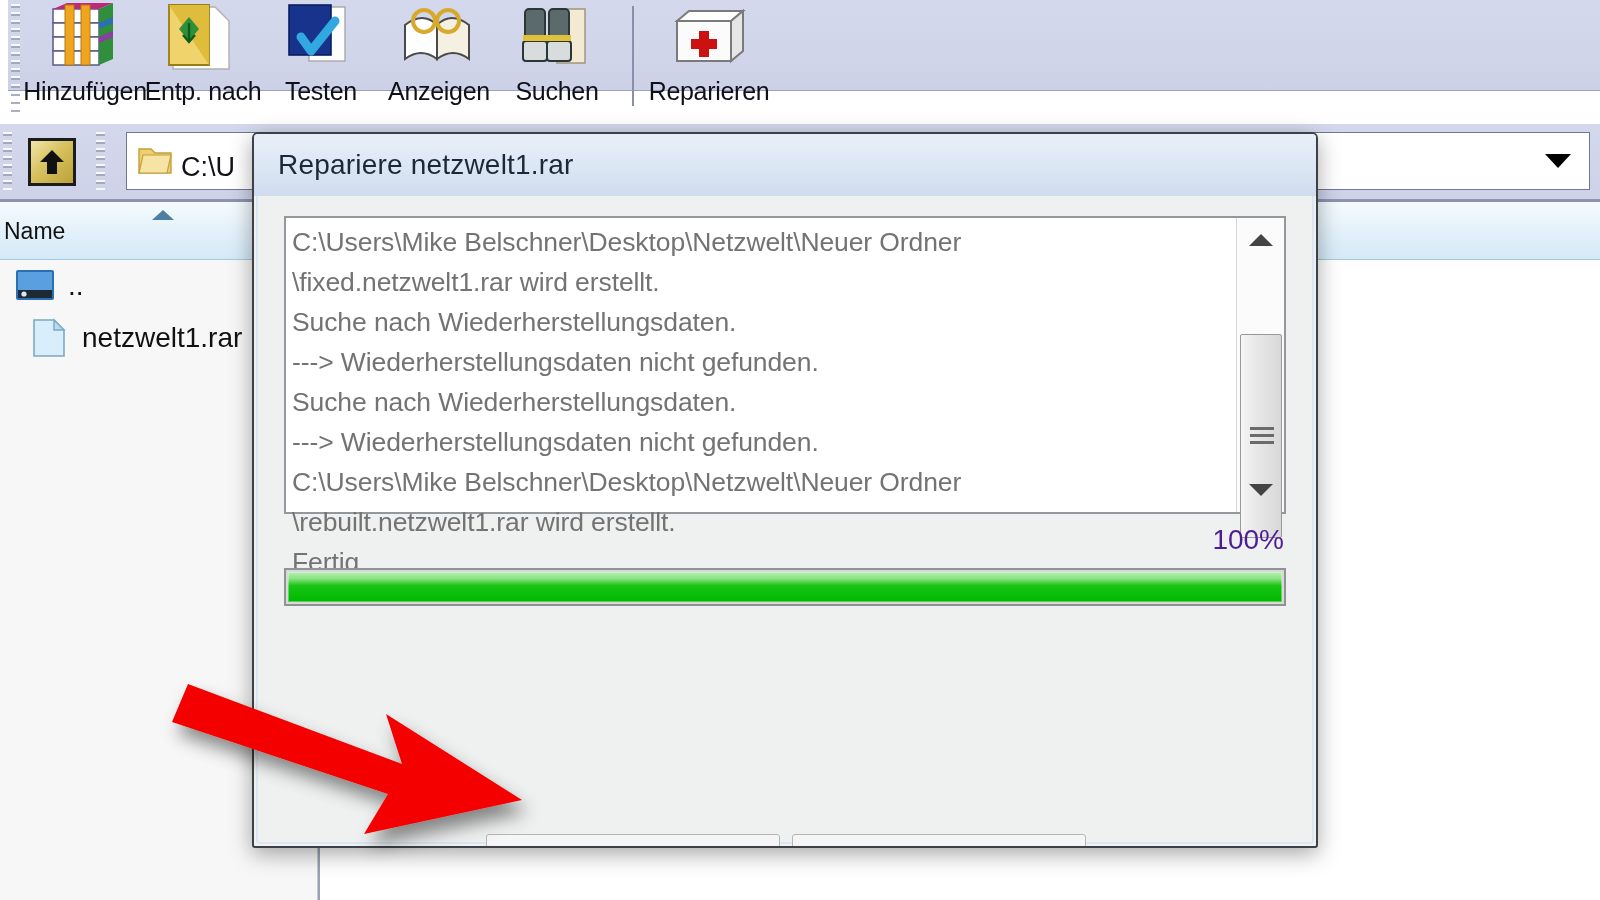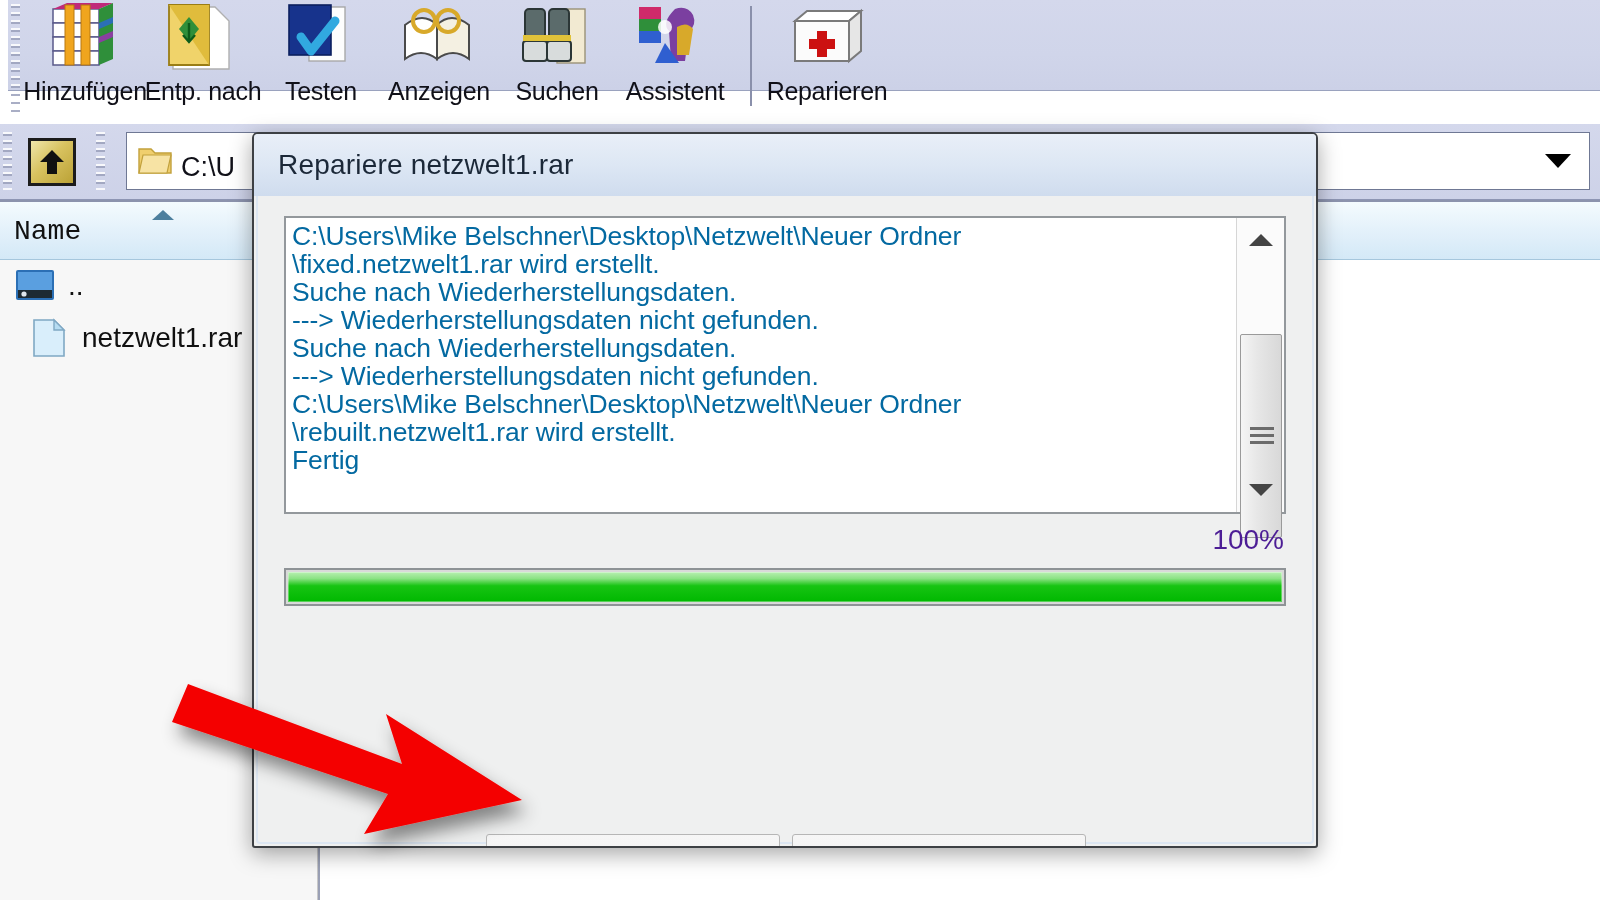--- a/index.html
+++ b/index.html
@@ -156,25 +156,24 @@
     left: 0; top: 0;
     width: 100%; height: 58px;
     background: linear-gradient(180deg,#f4fbfe 0%, #e2f0fa 55%, #d4e9f7 100%);
     border-bottom: 1px solid #a6c7dd;
     display: flex;
   }
   .col-name {
     position: relative;
     width: 318px; height: 58px;
     display: flex; align-items: center;
-    padding-left: 14px;
+    padding-left: 4px;
     border-right: 1px solid #bcd5e6;
-    font-size: 28px;
+    font-size: 23px;
     color: #111;
-    font-family: Liberation Mono, monospace;
   }
   .sort-arrow {
     position: absolute;
     left: 152px; top: 8px;
     width: 0; height: 0;
     border-left: 11px solid transparent;
     border-right: 11px solid transparent;
     border-bottom: 10px solid #4d7f9e;
   }
   .col-rest { flex: 1; height: 58px; }
@@ -249,22 +248,22 @@
     left: 30px; top: 82px;
     width: 1002px; height: 298px;
     background: #ffffff;
     border: 2px solid #93989c;
   }
   .log-text {
     position: absolute;
     left: 6px; top: 4px;
     right: 56px;
     font-size: 26.5px;
-    line-height: 28px;
-    color: #0369a1;
+    line-height: 40px;
+    color: #737373;
     white-space: pre;
     letter-spacing: -0.1px;
   }
   .vscroll {
     position: absolute;
     right: 0; top: 0;
     width: 48px; height: 100%;
     background: #fbfbfb;
     border-left: 1px solid #d6d6d6;
   }
@@ -461,34 +460,20 @@
             <rect x="8" y="6" width="20" height="34" rx="4" fill="#5b6b6b" stroke="#2b3636" stroke-width="2"></rect>
             <rect x="32" y="6" width="20" height="34" rx="4" fill="#5b6b6b" stroke="#2b3636" stroke-width="2"></rect>
             <rect x="6" y="38" width="24" height="20" rx="3" fill="#d8dcdc" stroke="#2b3636" stroke-width="2"></rect>
             <rect x="30" y="38" width="24" height="20" rx="3" fill="#d8dcdc" stroke="#2b3636" stroke-width="2"></rect>
             <rect x="6" y="32" width="48" height="6" fill="#e0c23a"></rect>
           </svg>
         </span>
         <span class="tb-label">Suchen</span>
       </div>
 
-      <div class="tb-btn">
-        <span class="tb-icon">
-          <svg width="80" height="72" viewBox="0 0 80 72">
-            <rect x="4" y="4" width="22" height="12" fill="#cf2a6a"></rect>
-            <rect x="4" y="16" width="22" height="12" fill="#2f8f3a"></rect>
-            <rect x="4" y="28" width="22" height="12" fill="#2f5fd0"></rect>
-            <path d="M40 6 q12 -4 18 6 q4 10 -4 16 l-4 30 h-14 l-2 -30 q-8 -8 6 -22 Z" fill="#7b3fa0"></path>
-            <path d="M42 24 q10 -6 16 2 l-4 26 h-12 Z" fill="#d8a92a"></path>
-            <path d="M30 40 l-10 20 h24 Z" fill="#2f5fd0"></path>
-            <circle cx="30" cy="24" r="7" fill="#ffffff" opacity=".85"></circle>
-          </svg>
-        </span>
-        <span class="tb-label">Assistent</span>
-      </div>
 
 
       <div class="tb-sep"></div>
 
       <div class="tb-btn">
         <span class="tb-icon">
           <svg width="80" height="72" viewBox="0 0 80 72">
             <path d="M8 18 h54 v40 h-54 Z" fill="#fbfbfb" stroke="#7a7a7a" stroke-width="2"></path>
             <path d="M8 18 L20 8 h54 l-12 10 Z" fill="#ffffff" stroke="#7a7a7a" stroke-width="2"></path>
             <path d="M62 18 L74 8 v40 l-12 10 Z" fill="#e6e6e6" stroke="#7a7a7a" stroke-width="2"></path>

